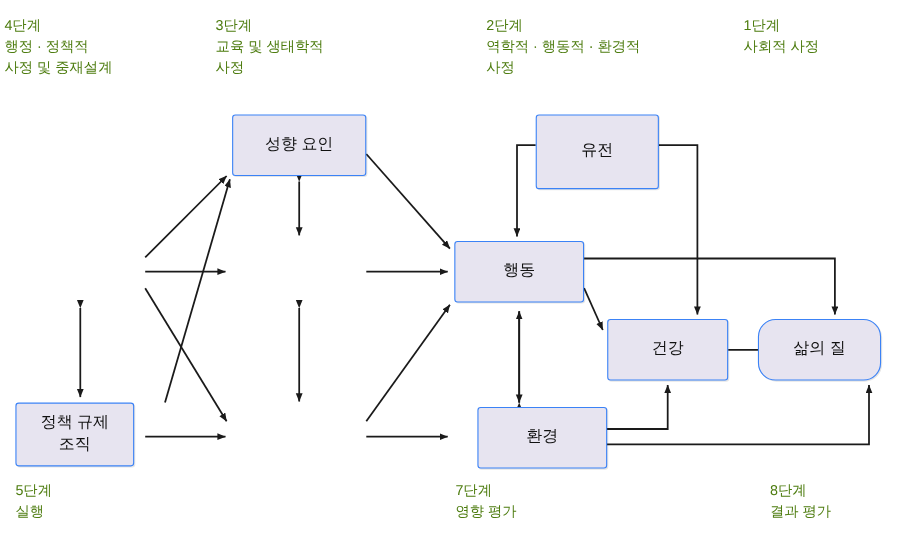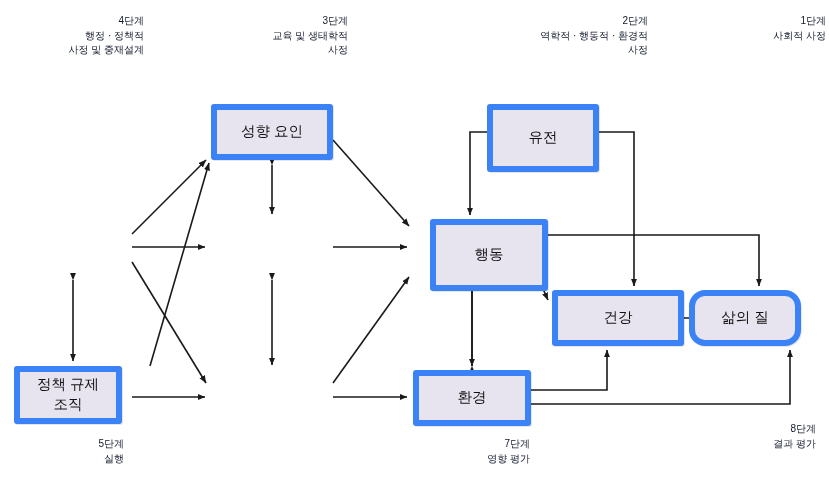--- a/index.html
+++ b/index.html
@@ -22,37 +22,37 @@
     left: 0;
     top: 0;
     width: 829px;
     height: 501px;
     pointer-events: none;
   }
   .node {
     position: absolute;
     box-sizing: border-box;
     background: #e7e4f0;
-    border: 6px solid #3b82f6;
+    border: 1px solid #3b82f6;
     border-radius: 3px;
     display: flex;
     align-items: center;
     justify-content: center;
     text-align: center;
     color: #111111;
     font-size: 14.5px;
     line-height: 1.35;
     white-space: pre-line;
     box-shadow: 1px 1px 0 rgba(0,0,0,0.10);
   }
   .caption {
     position: absolute;
-    text-align: right;
-    color: #0f172a;
-    font-size: 10px;
+    text-align: left;
+    color: #4d7c0f;
+    font-size: 13px;
     line-height: 1.45;
     white-space: pre-line;
   }
 </style>
 </head>
 <body>
 
 <div id="canvas">
 
   <svg class="wires" viewBox="0 0 829 501">
@@ -105,37 +105,37 @@
 
       <path d="M73,280 L73,361"></path>
 
       <path d="M472,366 L472,283"></path>
     </g>
   </svg>
 
   <div class="node" style="left:14px;top:366px;width:108px;height:58px;">정책 규제
 조직</div>
   <div class="node" style="left:211px;top:104px;width:122px;height:56px;">성향 요인</div>
-  <div class="node" style="left:430px;top:219px;width:118px;height:72px;">행동</div>
-  <div class="node" style="left:413px;top:370px;width:118px;height:56px;">환경</div>
+  <div class="node" style="left:413px;top:219px;width:118px;height:56px;">행동</div>
+  <div class="node" style="left:434px;top:370px;width:118px;height:56px;">환경</div>
   <div class="node" style="left:487px;top:104px;width:112px;height:68px;">유전</div>
-  <div class="node" style="left:552px;top:290px;width:132px;height:56px;">건강</div>
+  <div class="node" style="left:552px;top:290px;width:110px;height:56px;">건강</div>
   <div class="node" style="left:689px;top:290px;width:112px;height:56px;border-radius:16px;">삶의 질</div>
 
   <div class="caption" style="left:4px;top:14px;width:140px;">4단계
 행정 · 정책적
 사정 및 중재설계</div>
   <div class="caption" style="left:196px;top:14px;width:152px;">3단계
 교육 및 생태학적
 사정</div>
   <div class="caption" style="left:442px;top:14px;width:206px;">2단계
 역학적 · 행동적 · 환경적
 사정</div>
   <div class="caption" style="left:676px;top:14px;width:150px;">1단계
 사회적 사정</div>
   <div class="caption" style="left:14px;top:437px;width:110px;">5단계
 실행</div>
   <div class="caption" style="left:414px;top:437px;width:116px;">7단계
 영향 평가</div>
-  <div class="caption" style="left:700px;top:422px;width:116px;">8단계
+  <div class="caption" style="left:700px;top:437px;width:116px;">8단계
 결과 평가</div>
 
 </div>
 
 </body></html>

